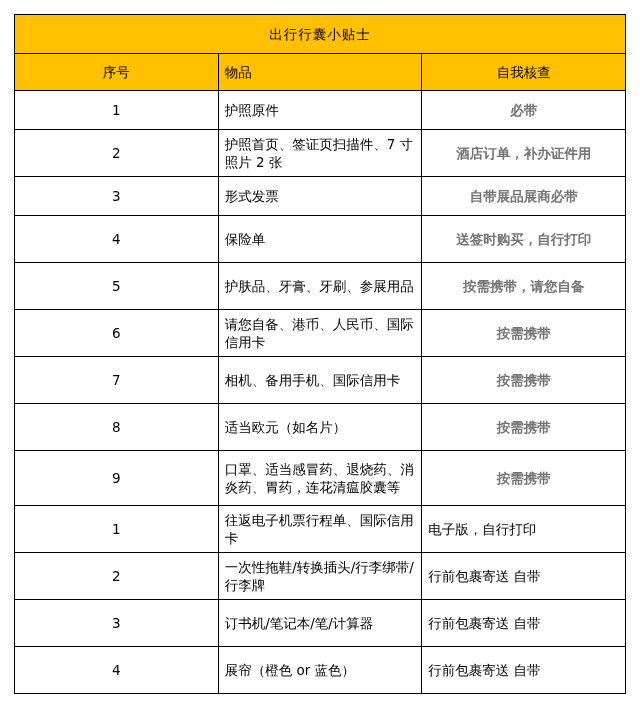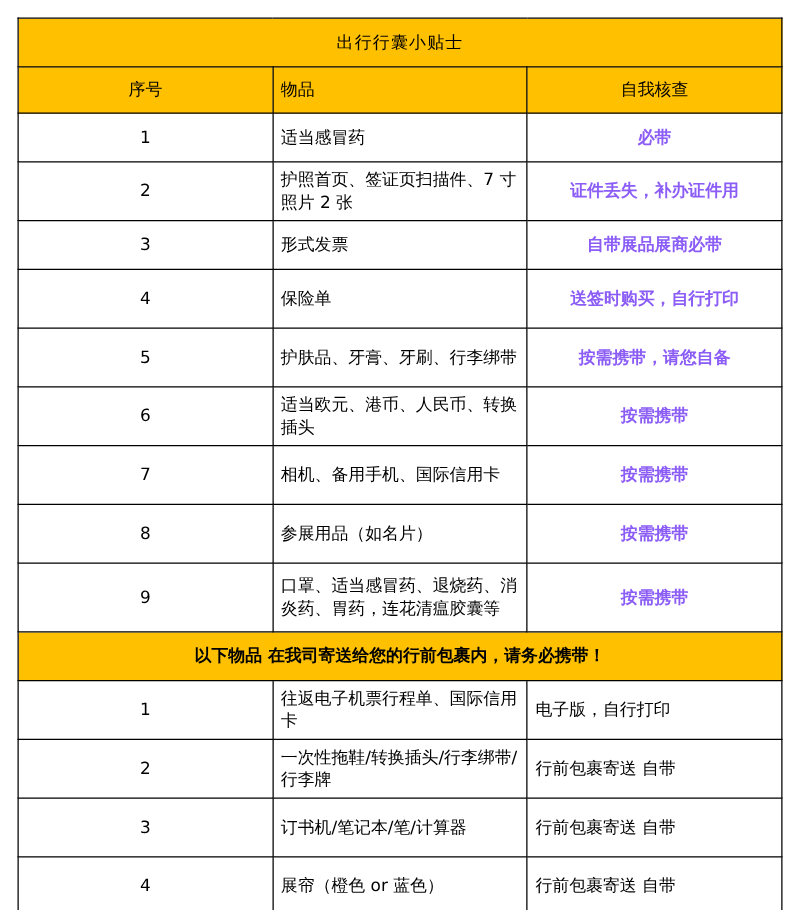--- a/index.html
+++ b/index.html
@@ -61,21 +61,21 @@
   }
   .col-item {
     width: 384px;
     text-align: left;
   }
   .col-check {
     width: 190px;
     text-align: center;
   }
   .check-red {
-    color: #8b5cf6;
+    color: #737373;
     font-weight: bold;
     font-size: 13.5px;
   }
   .check-plain {
     text-align: left;
     font-size: 13px;
     padding-left: 10px;
   }
   .row-tall td { height: 38px; }
   .row-std td { height: 30px; }
@@ -97,67 +97,64 @@
         <td class="title-cell" colspan="3">出行行囊小贴士</td>
       </tr>
       <tr>
         <td class="hdr-cell col-num">序号</td>
         <td class="hdr-cell col-item">物品</td>
         <td class="hdr-cell col-check">自我核查</td>
       </tr>
 
       <tr class="row-std">
         <td class="col-num">1</td>
-        <td class="col-item">适当感冒药</td>
+        <td class="col-item">护照原件</td>
         <td class="col-check check-red">必带</td>
       </tr>
       <tr class="row-tall">
         <td class="col-num">2</td>
         <td class="col-item">护照首页、签证页扫描件、7 寸照片 2 张</td>
-        <td class="col-check check-red">证件丢失，补办证件用</td>
+        <td class="col-check check-red">酒店订单，补办证件用</td>
       </tr>
       <tr class="row-std">
         <td class="col-num">3</td>
         <td class="col-item">形式发票</td>
         <td class="col-check check-red">自带展品展商必带</td>
       </tr>
       <tr class="row-tall">
         <td class="col-num">4</td>
         <td class="col-item">保险单</td>
         <td class="col-check check-red">送签时购买，自行打印</td>
       </tr>
       <tr class="row-tall">
         <td class="col-num">5</td>
-        <td class="col-item">护肤品、牙膏、牙刷、行李绑带</td>
+        <td class="col-item">护肤品、牙膏、牙刷、参展用品</td>
         <td class="col-check check-red">按需携带，请您自备</td>
       </tr>
       <tr class="row-tall">
         <td class="col-num">6</td>
-        <td class="col-item">适当欧元、港币、人民币、转换插头</td>
+        <td class="col-item">请您自备、港币、人民币、国际信用卡</td>
         <td class="col-check check-red">按需携带</td>
       </tr>
       <tr class="row-tall">
         <td class="col-num">7</td>
         <td class="col-item">相机、备用手机、国际信用卡</td>
         <td class="col-check check-red">按需携带</td>
       </tr>
       <tr class="row-tall">
         <td class="col-num">8</td>
-        <td class="col-item">参展用品（如名片）</td>
+        <td class="col-item">适当欧元（如名片）</td>
         <td class="col-check check-red">按需携带</td>
       </tr>
       <tr class="row-xtall">
         <td class="col-num">9</td>
         <td class="col-item">口罩、适当感冒药、退烧药、消炎药、胃药，连花清瘟胶囊等</td>
         <td class="col-check check-red">按需携带</td>
       </tr>
 
-      <tr>
-        <td class="band-cell" colspan="3">以下物品  在我司寄送给您的行前包裹内，请务必携带！</td>
-      </tr>
 
       <tr class="row-tall">
         <td class="col-num">1</td>
         <td class="col-item">往返电子机票行程单、国际信用卡</td>
         <td class="col-check check-plain">电子版，自行打印</td>
       </tr>
       <tr class="row-tall">
         <td class="col-num">2</td>
         <td class="col-item">一次性拖鞋/转换插头/行李绑带/行李牌</td>
         <td class="col-check check-plain">行前包裹寄送  自带</td>

